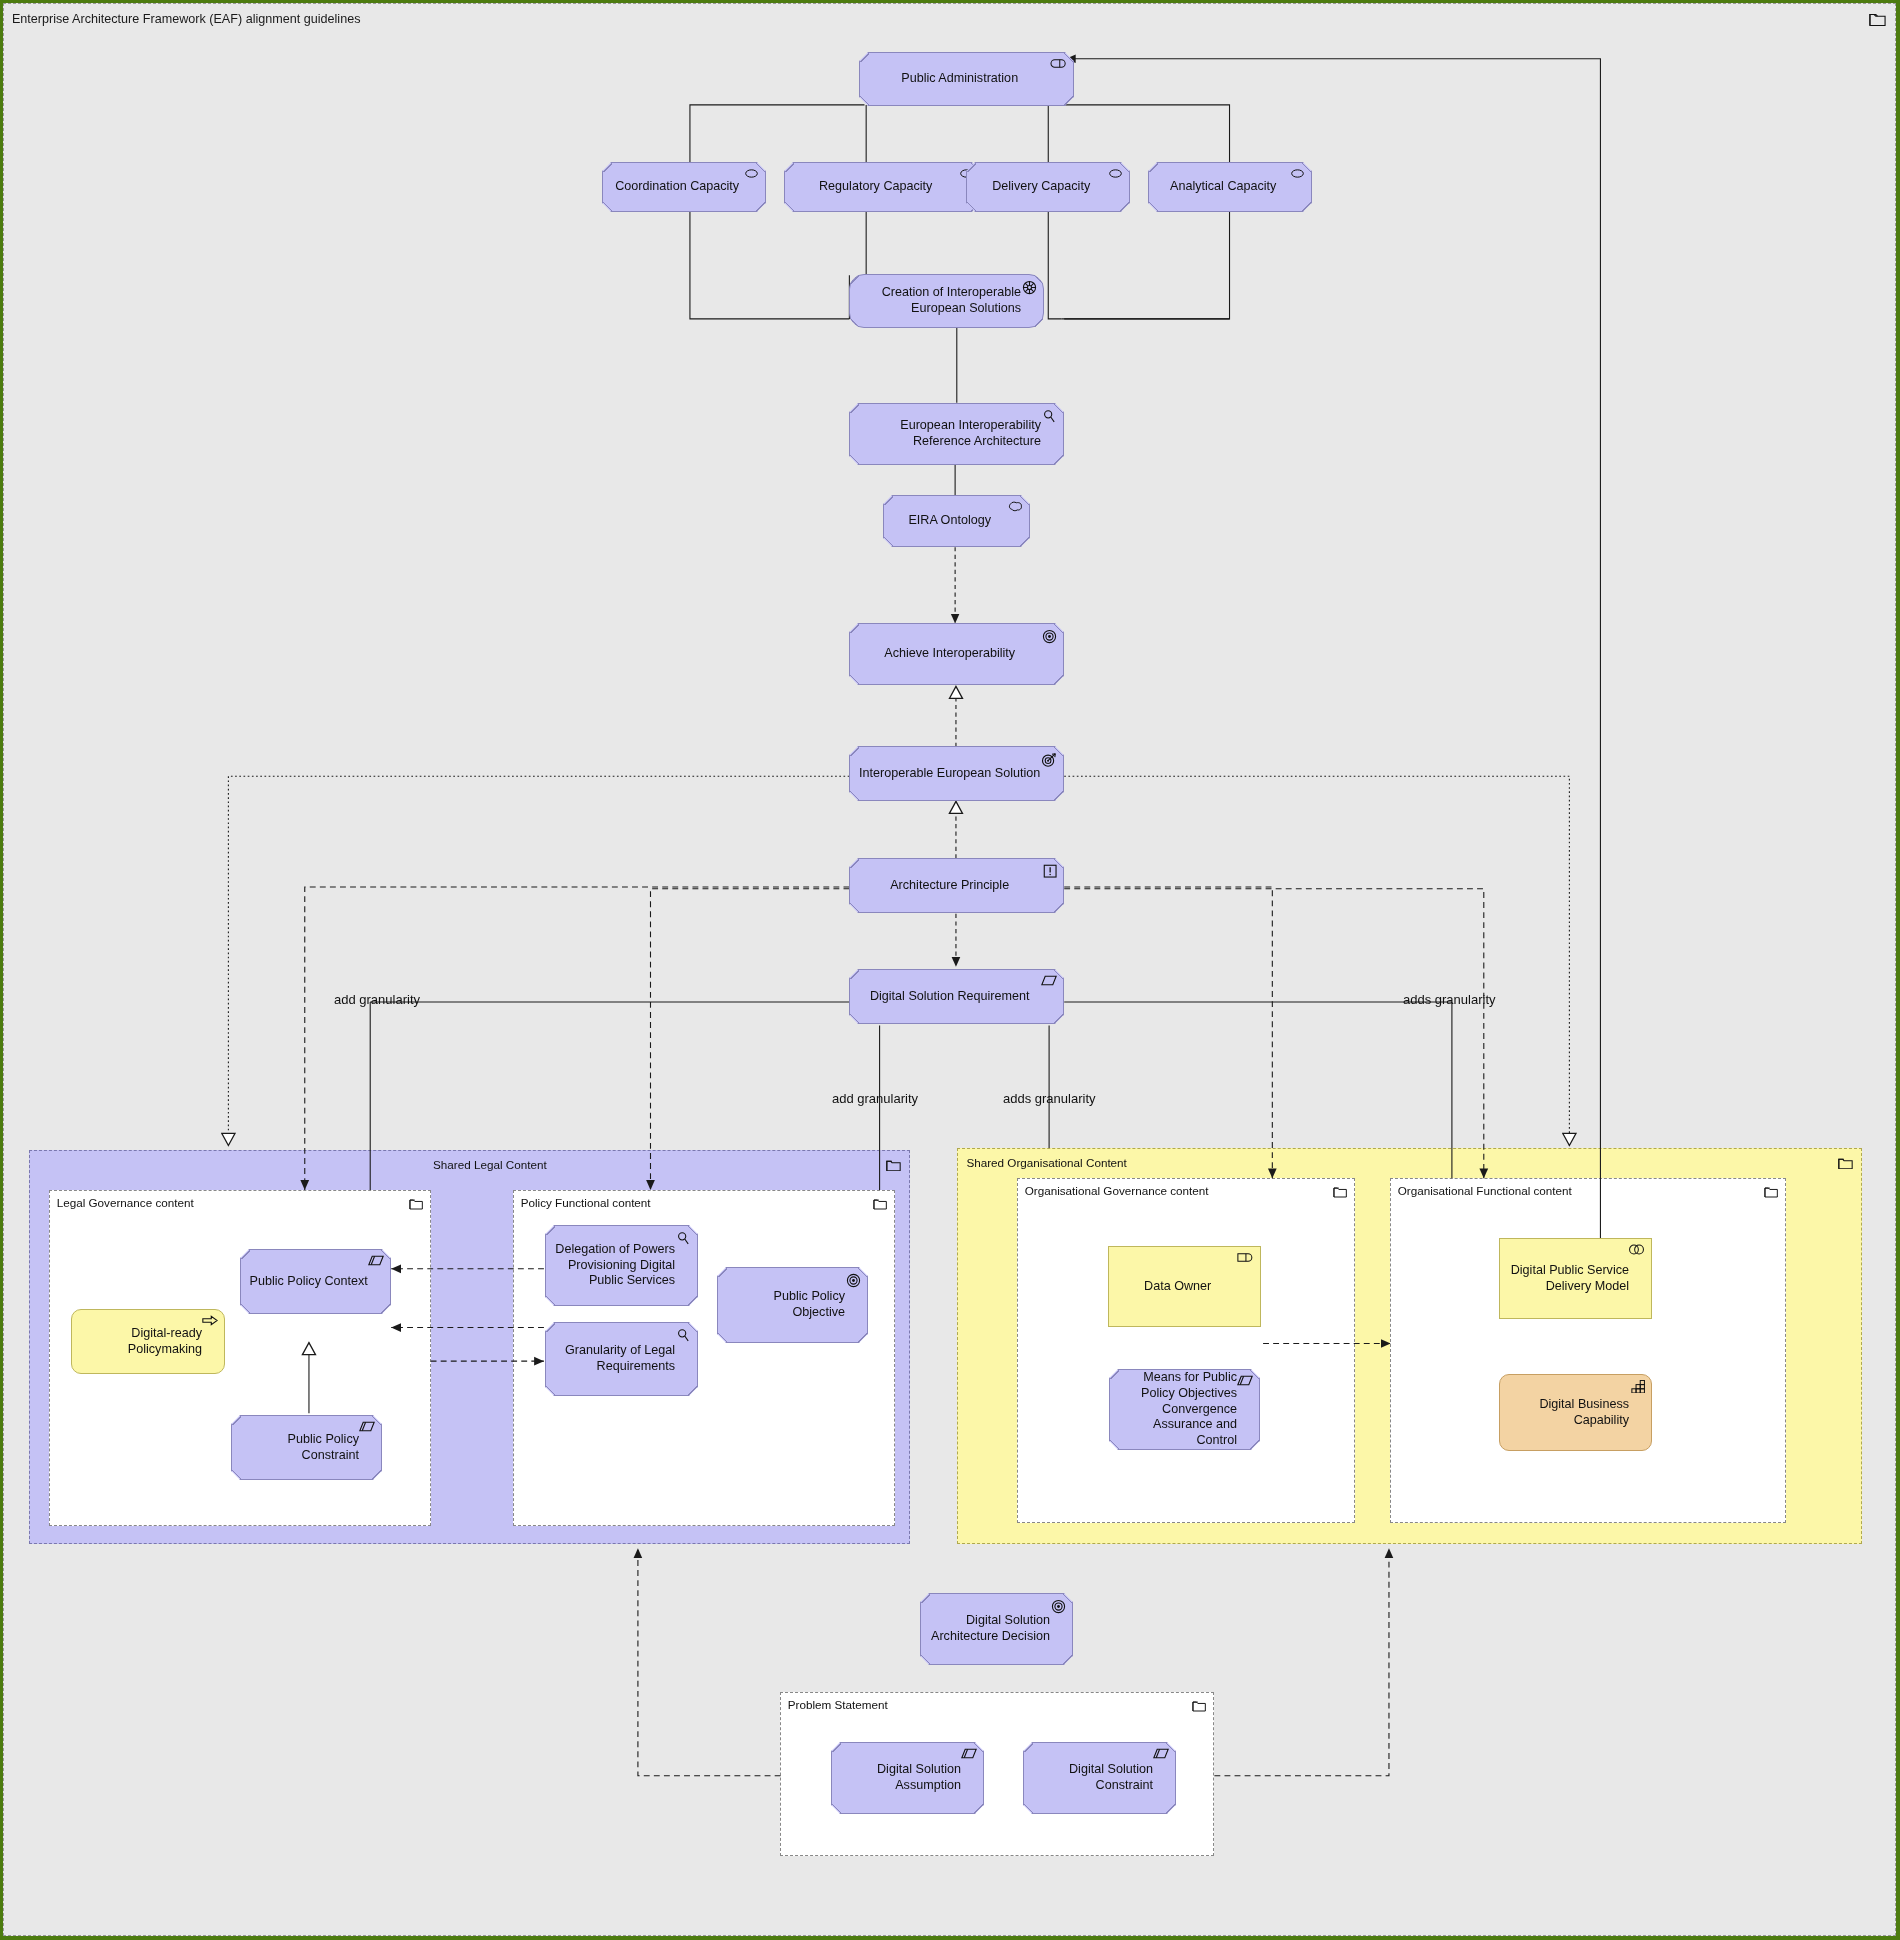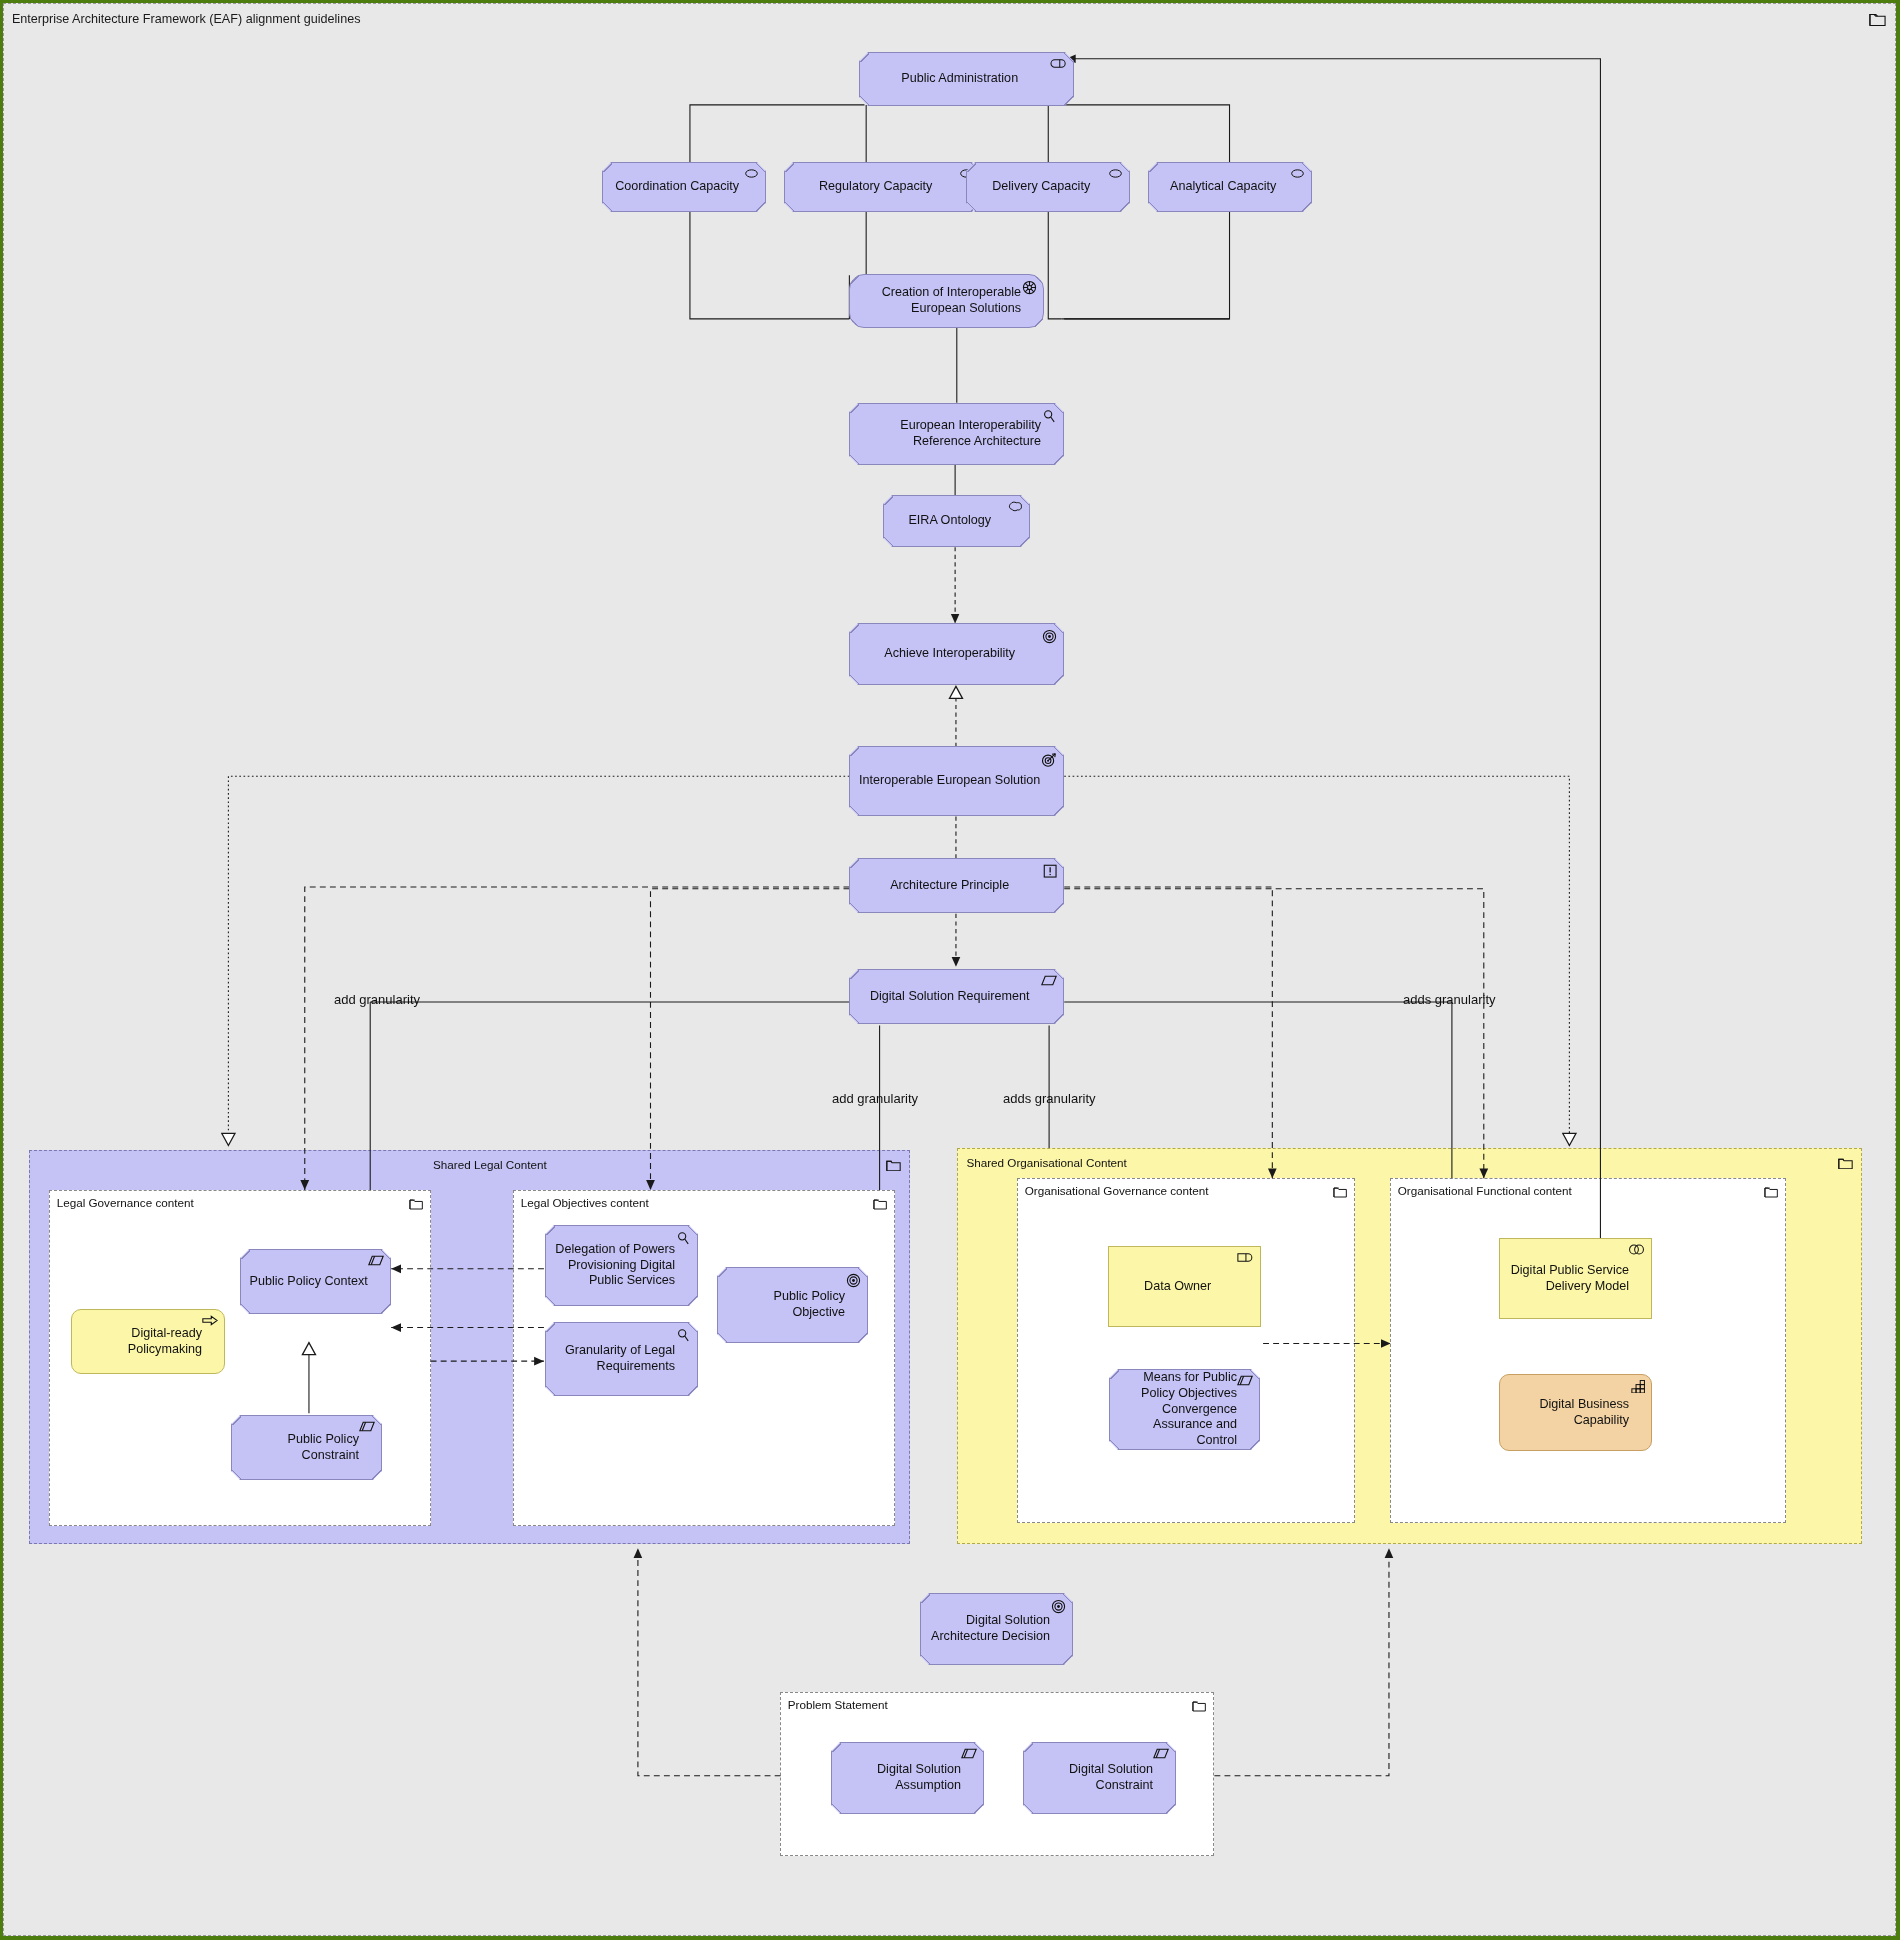--- a/index.html
+++ b/index.html
@@ -78,21 +78,21 @@
     <div class="grp-title" style="left:6.7px;top:5px;">Legal Governance content</div>
     <div class="grp-folder" style="right:6.7px;top:6.7px;">
       <svg width="14.3" height="11.7" viewBox="0 0 20 17">
           <path d="M1 16h18V5H8l-2-2H1z" fill="none" stroke="#111" stroke-width="1.4"></path>
           <path d="M1 16V3h7" fill="none" stroke="#111" stroke-width="1.4"></path>
         </svg>
     </div>
   </div>
 
   <div class="grp grp-white" style="left:513px;top:1190px;width:382px;height:336px;">
-    <div class="grp-title" style="left:6.7px;top:5px;">Legal Objectives content</div>
+    <div class="grp-title" style="left:6.7px;top:5px;">Policy Functional content</div>
     <div class="grp-folder" style="right:6.7px;top:6.7px;">
       <svg width="14.3" height="11.7" viewBox="0 0 20 17">
           <path d="M1 16h18V5H8l-2-2H1z" fill="none" stroke="#111" stroke-width="1.4"></path>
           <path d="M1 16V3h7" fill="none" stroke="#111" stroke-width="1.4"></path>
         </svg>
     </div>
   </div>
 
   <div class="grp grp-org" style="left:957px;top:1148px;width:905px;height:396px;">
     <div class="grp-title" style="left:8.4px;top:6.7px;">Shared Organisational Content</div>
@@ -308,21 +308,21 @@
     <span class="lbl">Achieve Interoperability</span>
     <span class="nicon">
       <svg width="15" height="15" viewBox="0 0 18 18">
           <circle cx="9" cy="9" r="7.3" fill="none" stroke="#111" stroke-width="1.3"></circle>
           <circle cx="9" cy="9" r="4.3" fill="none" stroke="#111" stroke-width="1.3"></circle>
           <circle cx="9" cy="9" r="1.7" fill="#111"></circle>
         </svg>
     </span>
   </div>
 
-  <div class="node oct" style="left:849px;top:746px;width:215px;height:70px;">
+  <div class="node oct" style="left:849px;top:746px;width:215px;height:55px;">
     <div class="oct-b"></div>
     <span class="lbl">Interoperable European Solution</span>
     <span class="nicon">
       <svg width="16" height="16" viewBox="0 0 19 19">
           <circle cx="8.4" cy="10.3" r="6.6" fill="none" stroke="#111" stroke-width="1.3"></circle>
           <circle cx="8.4" cy="10.3" r="3.4" fill="none" stroke="#111" stroke-width="1.3"></circle>
           <circle cx="8.4" cy="10.3" r="1.2" fill="#111"></circle>
           <line x1="8.4" y1="10.3" x2="17" y2="2" stroke="#111" stroke-width="1.3"></line>
           <path d="M17,2 L13,2.6 M17,2 L16.4,6" stroke="#111" stroke-width="1.3" fill="none"></path>
         </svg>

